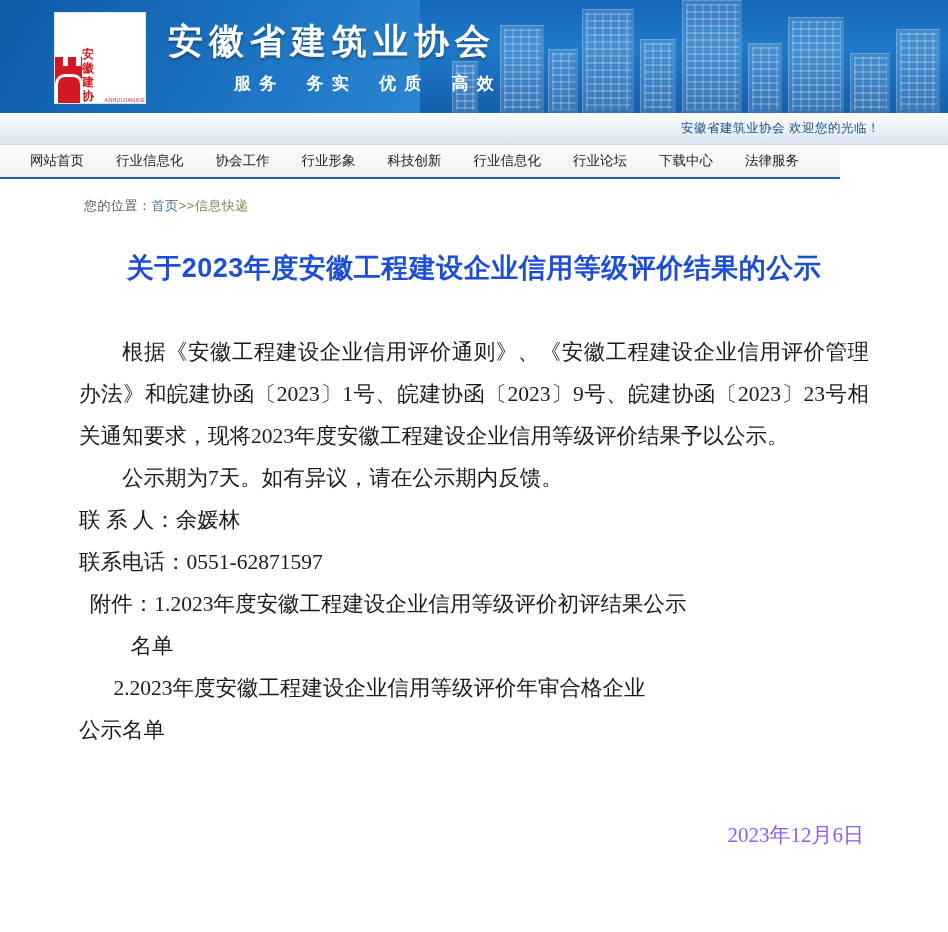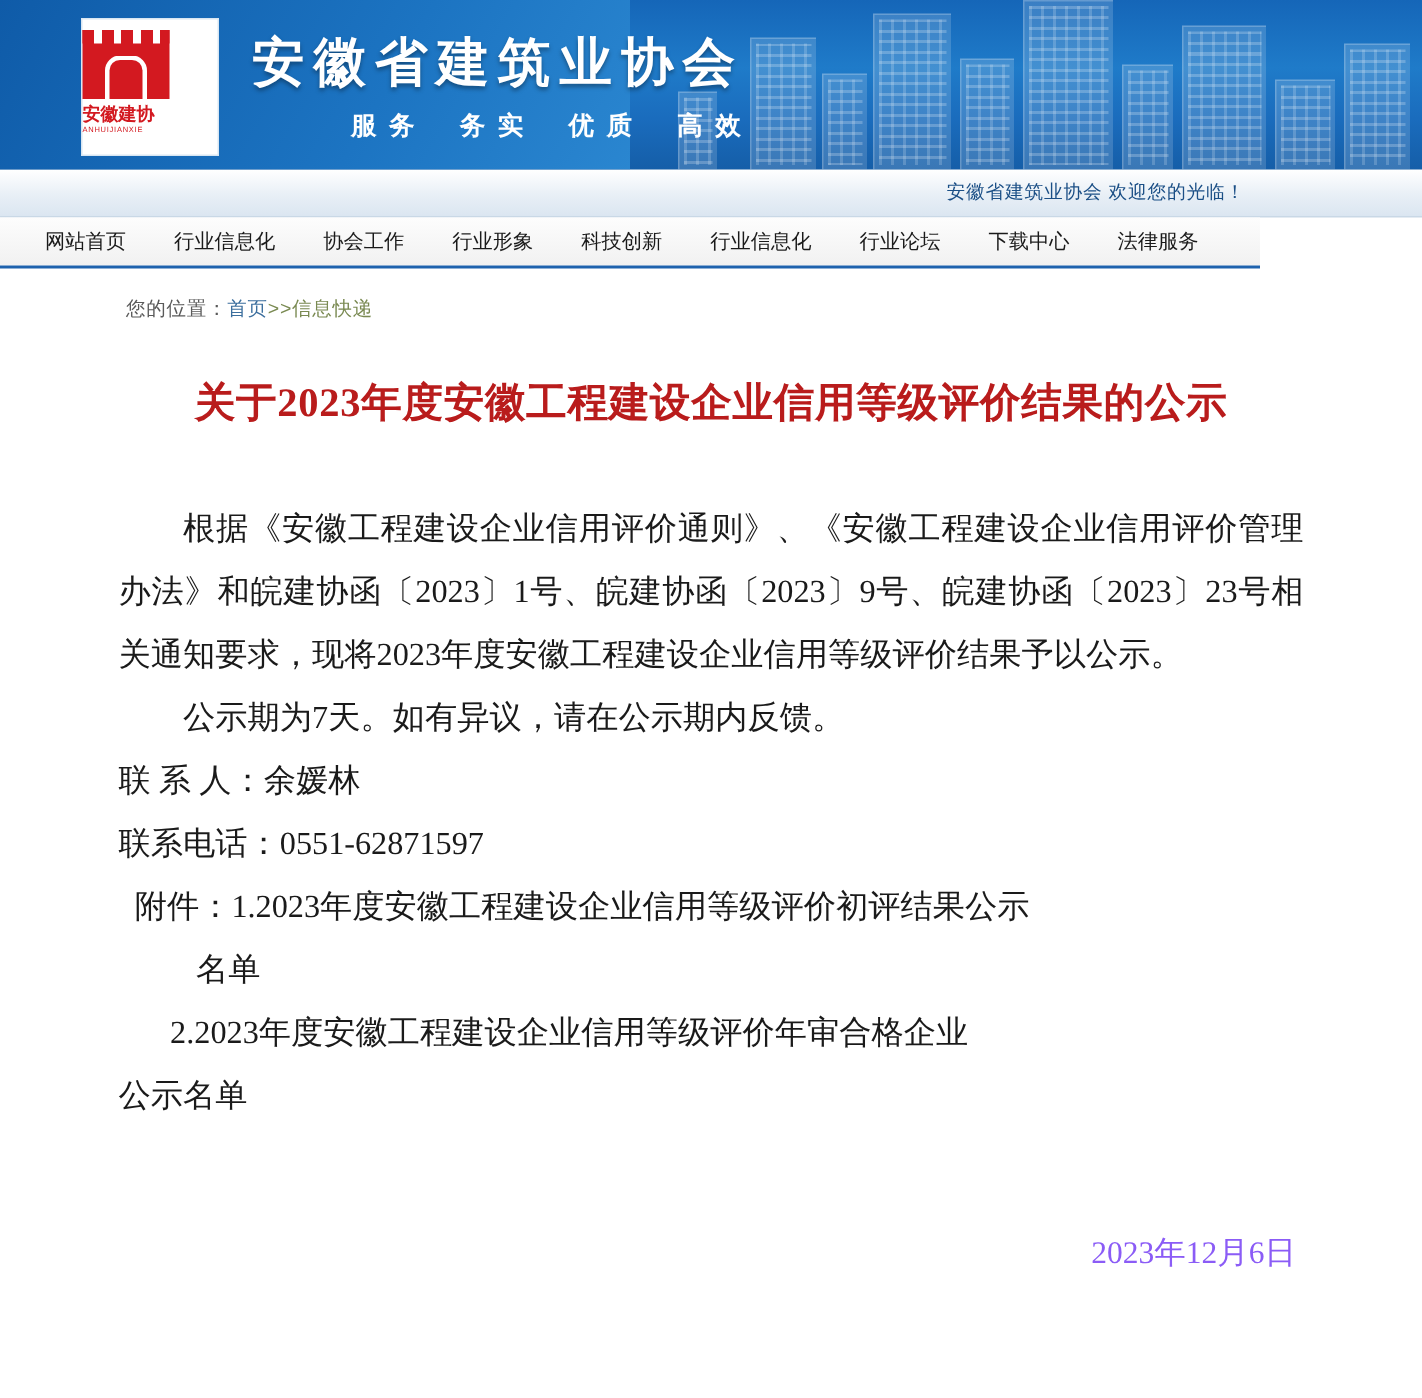--- a/index.html
+++ b/index.html
@@ -53,21 +53,21 @@
   .b8 { left: 850px; width: 40px; height: 60px; }
   .b9 { left: 896px; width: 44px; height: 84px; }
   .b10 { left: 452px; width: 26px; height: 52px; }
 
   
   .logo {
     position: absolute; left: 54px; top: 12px;
     width: 92px; height: 92px;
     background: #ffffff;
     border: 1px solid #d8e6f2;
-    display: flex; flex-direction: column; align-items: flex-start; justify-content: flex-start;
+    display: flex; flex-direction: row; align-items: flex-end; justify-content: flex-start;
     padding-top: 4px;
   }
   .logo .mark {
     width: 58px; height: 46px;
     background: #d31920;
     position: relative;
     margin-top: 3px;
   }
   .logo .mark::before {
     content: "";
@@ -113,21 +113,21 @@
   }
   .banner-sub span { margin-right: 22px; }
   .banner-sub span:last-child { margin-right: 0; }
 
   
   .welcome {
     width: 948px; height: 32px;
     background: linear-gradient(180deg, #ffffff 0%, #e8eff6 55%, #dbe6f1 100%);
     border-bottom: 1px solid #c9d8e6;
     display: flex; align-items: center; justify-content: flex-end;
-    padding-right: 118px;
+    padding-right: 68px;
     font-size: 12.5px;
     color: #1b4f86;
     letter-spacing: 0.5px;
   }
 
   
   .nav {
     width: 840px; height: 34px;
     background: linear-gradient(180deg, #fdfdfd 0%, #f1f1f1 100%);
     border-bottom: 2px solid #1e62ad;
@@ -157,24 +157,24 @@
     color: #5a5a5a;
     letter-spacing: 0.5px;
   }
   .breadcrumb .crumb-link { color: #3c6f9e; }
   .breadcrumb .crumb-current { color: #7a8a52; }
 
   .doc-title {
     margin: 34px auto 0;
     width: 800px;
     text-align: center;
-    font-family: Liberation Serif, serif;
+    font-family: Liberation Sans, sans-serif;
     font-weight: bold;
     font-size: 27px;
-    color: #b91c1c;
+    color: #1d4ed8;
     letter-spacing: 0.5px;
     line-height: 38px;
   }
 
   .doc-body {
     margin: 44px auto 0;
     width: 790px;
     font-family: "Liberation Serif", serif;
     font-size: 21.5px;
     color: #1a1a1a;

